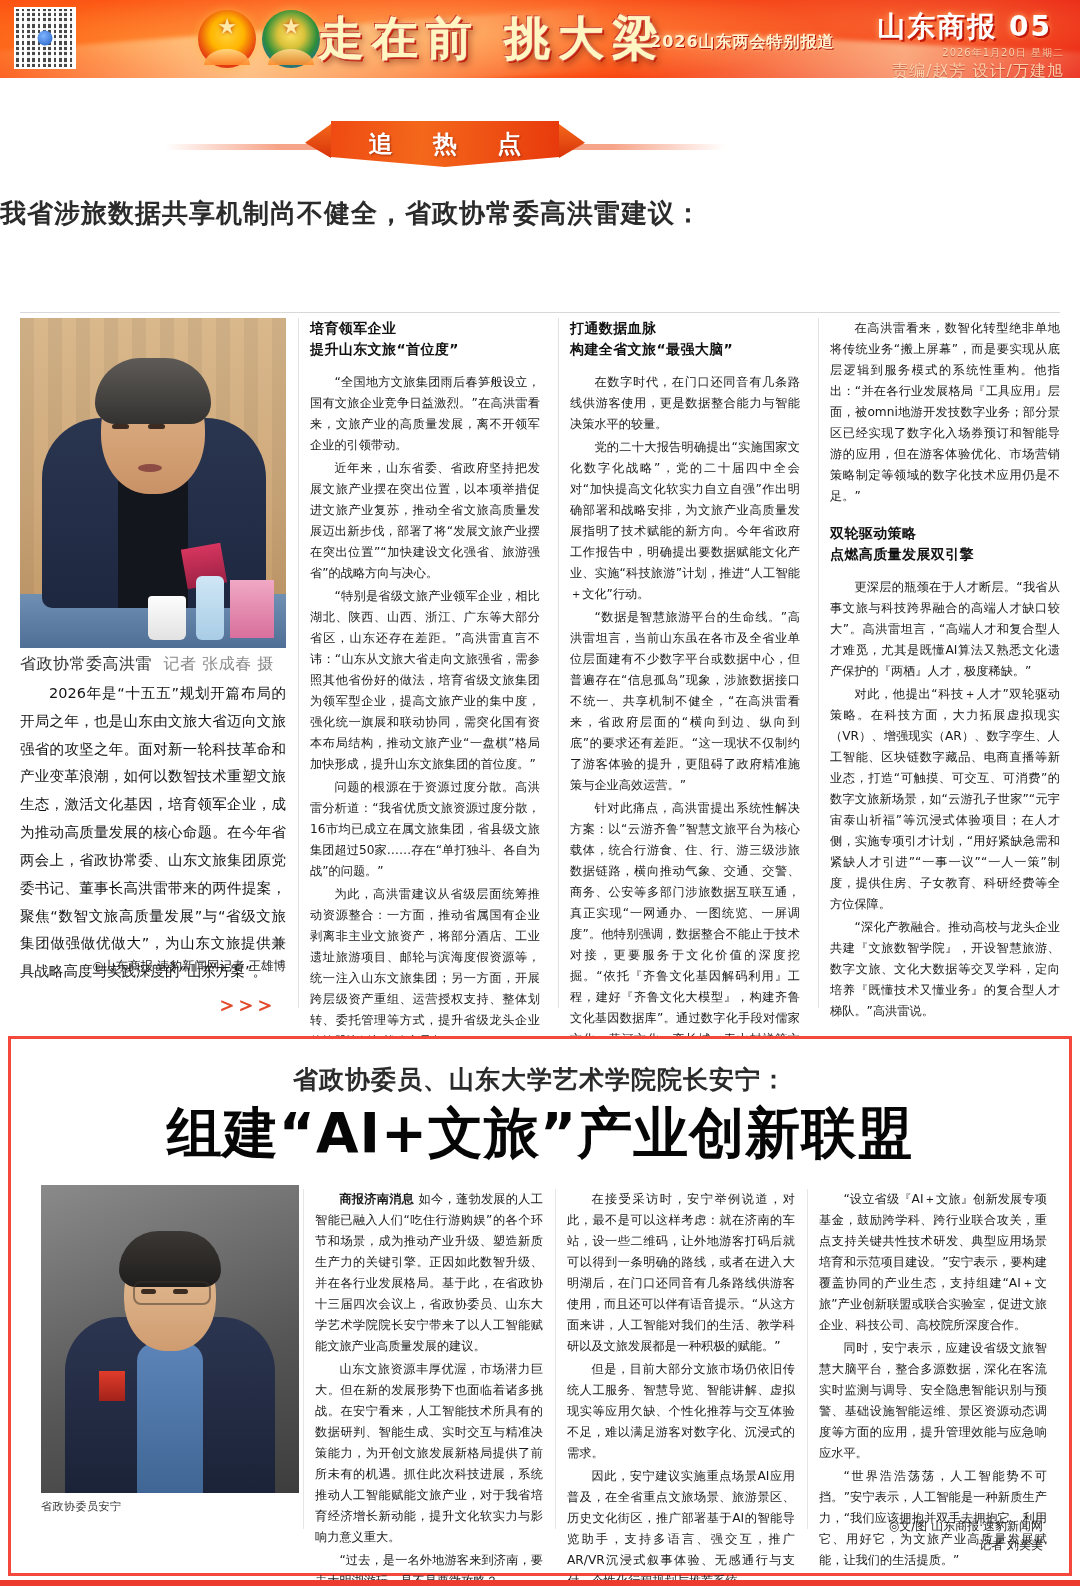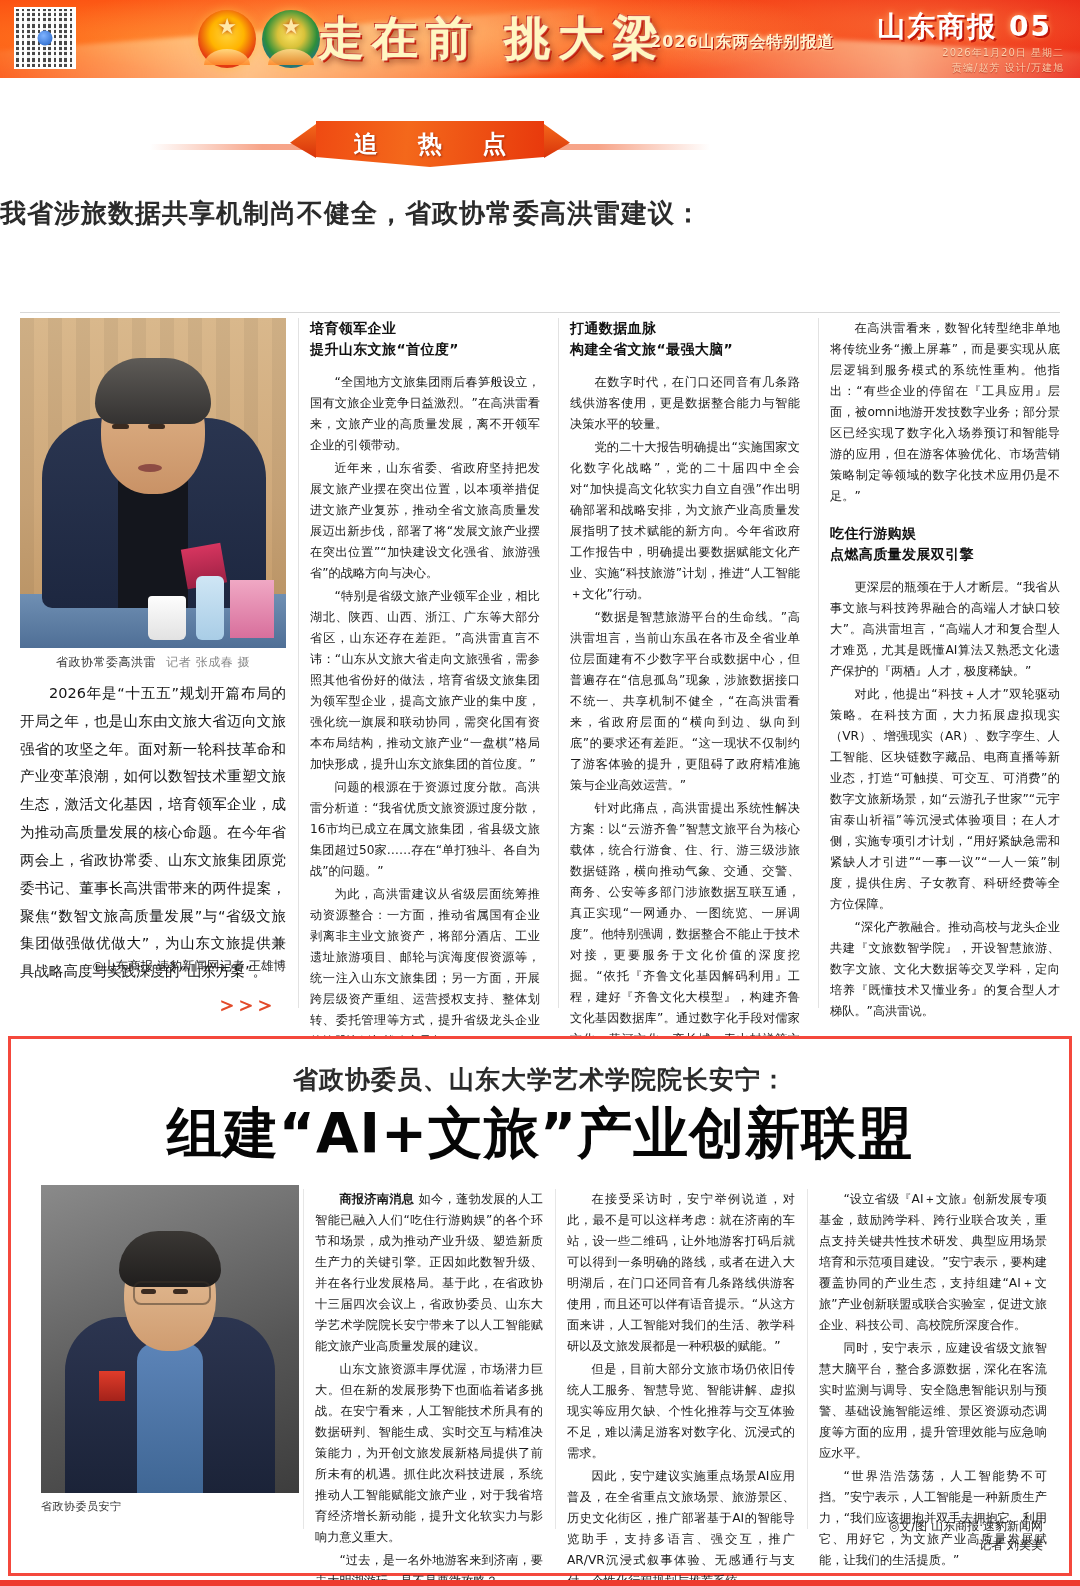--- a/index.html
+++ b/index.html
@@ -100,33 +100,33 @@
     white-space:nowrap;
     text-align:center;
   }
   .mh-date{
     position:absolute;right:16px;top:46px;
     font-size:10px;color:#ffd9b5;letter-spacing:1px;white-space:nowrap;
     text-shadow:0 1px 1px rgba(140,20,0,.6);opacity:.92;
   }
   .mh-credit{
     position:absolute;right:16px;top:61px;
-    font-size:10px;color:#ffd9b5;letter-spacing:1px;white-space:nowrap;
+    font-size:16px;color:#ffd9b5;letter-spacing:1px;white-space:nowrap;
     text-shadow:0 1px 1px rgba(140,20,0,.6);opacity:.92;
   }
 
   
   .swoosh{
     position:absolute;left:0;top:78px;width:1080px;height:118px;overflow:hidden;
     background:#fff;
   }
 
   
   .hot-wrap{
-    position:absolute;left:0;top:118px;width:860px;height:58px;
+    position:absolute;left:15px;top:118px;width:860px;height:58px;
   }
   .hot-tails{
     position:absolute;left:50%;top:26px;transform:translateX(-50%);
     width:560px;height:6px;
     background:linear-gradient(90deg,rgba(255,120,60,0) 0%,rgba(240,90,40,.55) 20%,rgba(240,90,40,.55) 80%,rgba(255,120,60,0) 100%);
   }
   .hot-tag{
     position:absolute;left:50%;top:3px;transform:translateX(-50%);
     width:228px;height:46px;
     background:linear-gradient(95deg,#ef4a12 0%,#f4681b 40%,#e8390c 100%);
@@ -210,21 +210,21 @@
   .ph-pink{
     position:absolute;left:210px;bottom:10px;width:44px;height:58px;
     background:linear-gradient(#f0a8c4,#d86f9c);
   }
   .ph-red{
     position:absolute;left:164px;bottom:62px;width:40px;height:40px;
     background:linear-gradient(#d6355f,#9d2144);transform:rotate(-10deg);
   }
   .cap1{
     position:absolute;left:0;top:336px;width:266px;
-    font-size:12px;color:#333;letter-spacing:.5px;text-align:center;
+    font-size:16px;color:#333;letter-spacing:.5px;
   }
   .cap1 .credit{color:#8a8a8a;margin-left:6px;}
 
   .lead1{
     position:absolute;left:0;top:362px;width:266px;
     font-size:14.5px;line-height:1.92;color:#141414;text-align:justify;
     text-indent:2em;
   }
   .byline1{
     position:absolute;left:0;top:640px;width:266px;text-align:right;
@@ -408,23 +408,23 @@
         <div>打通数据血脉</div>
         <div>构建全省文旅“最强大脑”</div>
       </div>
       <p>在数字时代，在门口还同音有几条路线供游客使用，更是数据整合能力与智能决策水平的较量。</p>
       <p>党的二十大报告明确提出“实施国家文化数字化战略”，党的二十届四中全会对“加快提高文化软实力自立自强”作出明确部署和战略安排，为文旅产业高质量发展指明了技术赋能的新方向。今年省政府工作报告中，明确提出要数据赋能文化产业、实施“科技旅游”计划，推进“人工智能＋文化”行动。</p>
       <p>“数据是智慧旅游平台的生命线。”高洪雷坦言，当前山东虽在各市及全省业单位层面建有不少数字平台或数据中心，但普遍存在“信息孤岛”现象，涉旅数据接口不统一、共享机制不健全，“在高洪雷看来，省政府层面的“横向到边、纵向到底”的要求还有差距。“这一现状不仅制约了游客体验的提升，更阻碍了政府精准施策与企业高效运营。”</p>
       <p>针对此痛点，高洪雷提出系统性解决方案：以“云游齐鲁”智慧文旅平台为核心载体，统合行游食、住、行、游三级涉旅数据链路，横向推动气象、交通、交警、商务、公安等多部门涉旅数据互联互通，真正实现“一网通办、一图统览、一屏调度”。他特别强调，数据整合不能止于技术对接，更要服务于文化价值的深度挖掘。“依托『齐鲁文化基因解码利用』工程，建好『齐鲁文化大模型』，构建齐鲁文化基因数据库”。通过数字化手段对儒家文化、黄河文化、齐长城、泰山封禅等文化符号进行结构化解析，并有序开展『文化基因』的数字化、版权化、商标化，推动其从静态遗产转化为可交易、可授权、可衍生的资产形态。唯有如此，才能让沉睡的文化资源『活起来』，让游客在沉浸式体验中感受齐鲁文旅的温度与厚度。</p>
     </div>
 
     <div class="col c3">
-      <p>在高洪雷看来，数智化转型绝非单地将传统业务“搬上屏幕”，而是要实现从底层逻辑到服务模式的系统性重构。他指出：“有些企业的停留在『工具应用』层面，被omni地游开发技数字业务；部分景区已经实现了数字化入场券预订和智能导游的应用，但在游客体验优化、市场营销策略制定等领域的数字化技术应用仍是不足。”</p>
+      <p>在高洪雷看来，数智化转型绝非单地将传统业务“搬上屏幕”，而是要实现从底层逻辑到服务模式的系统性重构。他指出：“并在各行业发展格局『工具应用』层面，被omni地游开发技数字业务；部分景区已经实现了数字化入场券预订和智能导游的应用，但在游客体验优化、市场营销策略制定等领域的数字化技术应用仍是不足。”</p>
       <div class="sub gap">
-        <div>吃住行游购娱</div>
+        <div>双轮驱动策略</div>
         <div>点燃高质量发展双引擎</div>
       </div>
       <p>更深层的瓶颈在于人才断层。“我省从事文旅与科技跨界融合的高端人才缺口较大”。高洪雷坦言，“高端人才和复合型人才难觅，尤其是既懂AI算法又熟悉文化遗产保护的『两栖』人才，极度稀缺。”</p>
       <p>对此，他提出“科技＋人才”双轮驱动策略。在科技方面，大力拓展虚拟现实（VR）、增强现实（AR）、数字孪生、人工智能、区块链数字藏品、电商直播等新业态，打造“可触摸、可交互、可消费”的数字文旅新场景，如“云游孔子世家”“元宇宙泰山祈福”等沉浸式体验项目；在人才侧，实施专项引才计划，“用好紧缺急需和紧缺人才引进”“一事一议”“一人一策”制度，提供住房、子女教育、科研经费等全方位保障。</p>
       <p>“深化产教融合。推动高校与龙头企业共建『文旅数智学院』，开设智慧旅游、数字文旅、文化大数据等交叉学科，定向培养『既懂技术又懂业务』的复合型人才梯队。”高洪雷说。</p>
     </div>
   </div>
 
   <div class="a2">
     <div class="kicker2">省政协委员、山东大学艺术学院院长安宁：</div>

